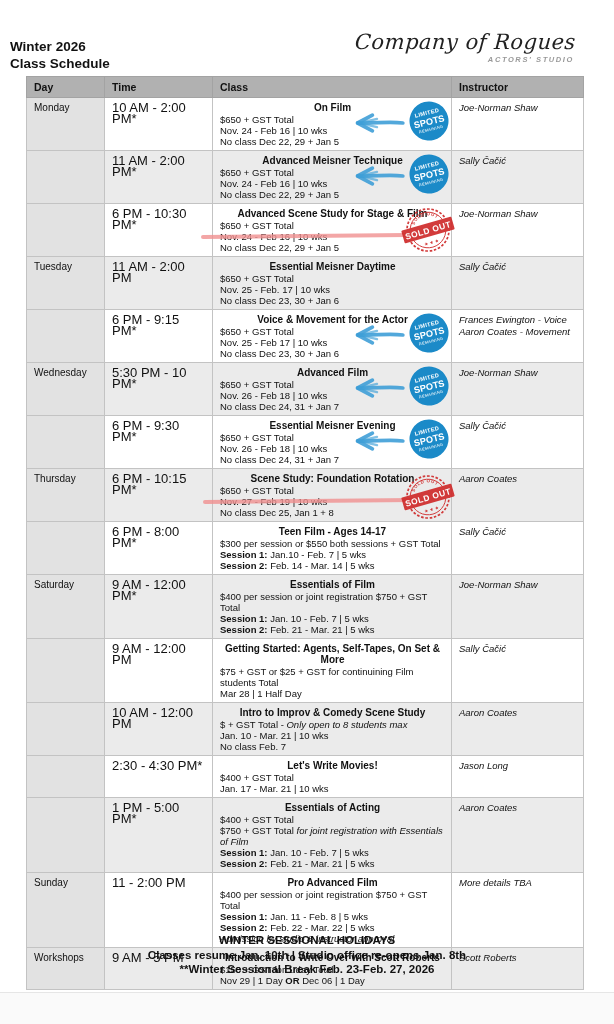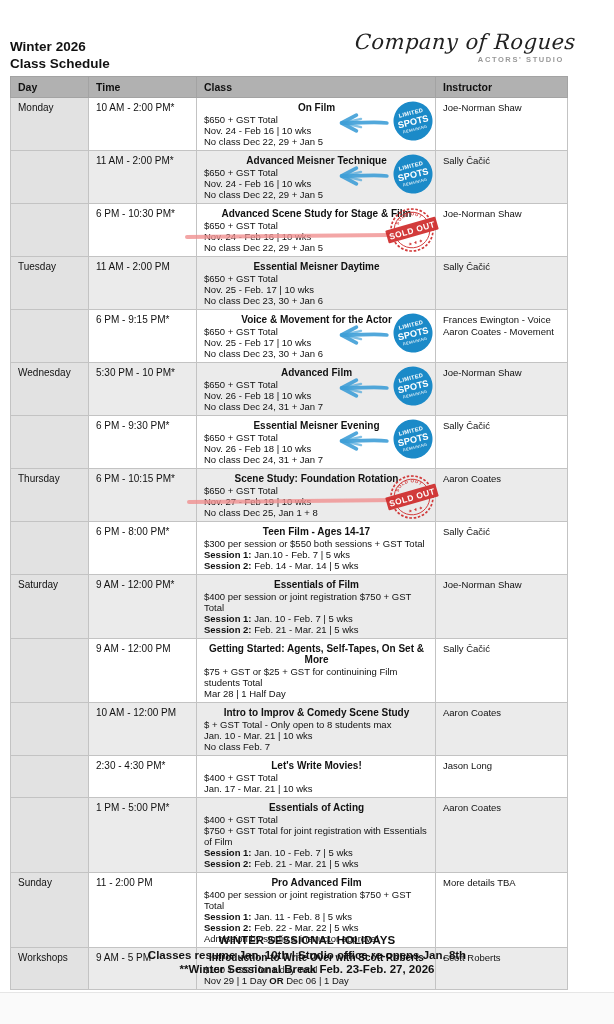--- a/index.html
+++ b/index.html
@@ -8,37 +8,37 @@
 
   .page { position:relative; width:614px; height:886px; }
 
   
   .doc-title { position:absolute; left:10px; top:39px; font-weight:bold;
     font-size:13.5px; line-height:16.5px; }
   .logo { position:absolute; right:38px; top:30px; text-align:right; }
   .logo-script { font-family:"DejaVu Serif", serif; font-style:italic;
     font-size:21px; color:#222; letter-spacing:0.5px; transform:skewX(-4deg); }
   .logo-sub { font-size:7.5px; font-weight:bold; color:#999; letter-spacing:1.6px;
-    margin-top:1px; margin-right:12px; }
+    margin-top:1px; margin-right:2px;font-style:italic; }
 
   
-  table.schedule { position:absolute; left:10px; top:76px; width:557px;
+  table.schedule { position:absolute; left:26px; top:76px; width:557px;
     border-collapse:collapse; table-layout:fixed; }
   .schedule th { background:#b1b1b1; text-align:left; font-size:10.5px;
     padding:4px 6px 4px 7px; border:1px solid #a3a3a3; height:20px; }
   .schedule td { border:1px solid #c3c3c3; vertical-align:top;
     padding:4px 6px 3px 7px; font-size:9.5px; line-height:11px; background:#fff; }
   .schedule tr.alt td { background:#ebebeb; }
   .schedule td.day { background:#e2e2e2 !important; font-weight:normal; font-size:10px; }
-  .schedule td.time { font-size:10px; }
+  .schedule td.time { font-size:13px; }
   .schedule td.cls { position:relative; }
   .cls .title { font-weight:bold; font-size:10px; margin-bottom:1px;text-align:center; }
   .seg-b { font-weight:bold; }
-  .seg-i { }
-  .instr div { margin-bottom:1px; }
+  .seg-i { font-style:italic; }
+  .instr div { margin-bottom:1px;font-style:italic; }
 
   
   .badge-limited { position:absolute; width:40px; height:40px; }
   .arrow-icon { position:absolute; width:60px; height:24px; }
   .stamp-sold { position:absolute; width:54px; height:50px; opacity:0.92; }
   .red-strike { position:absolute; height:4px; border-radius:3px;
     background:var(--strike-red,#f09090); opacity:0.8; transform:rotate(-0.6deg); }
 
   
   .footer-note { position:absolute; left:0; top:933px; width:614px;

